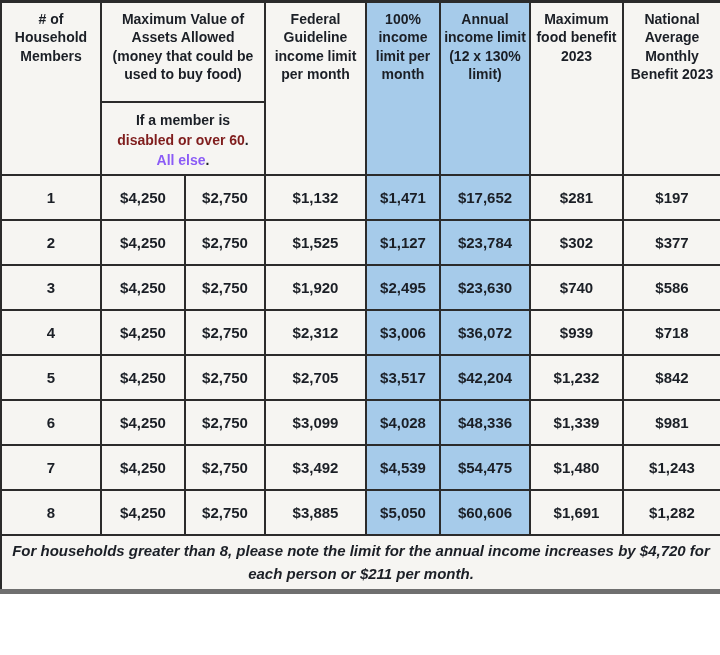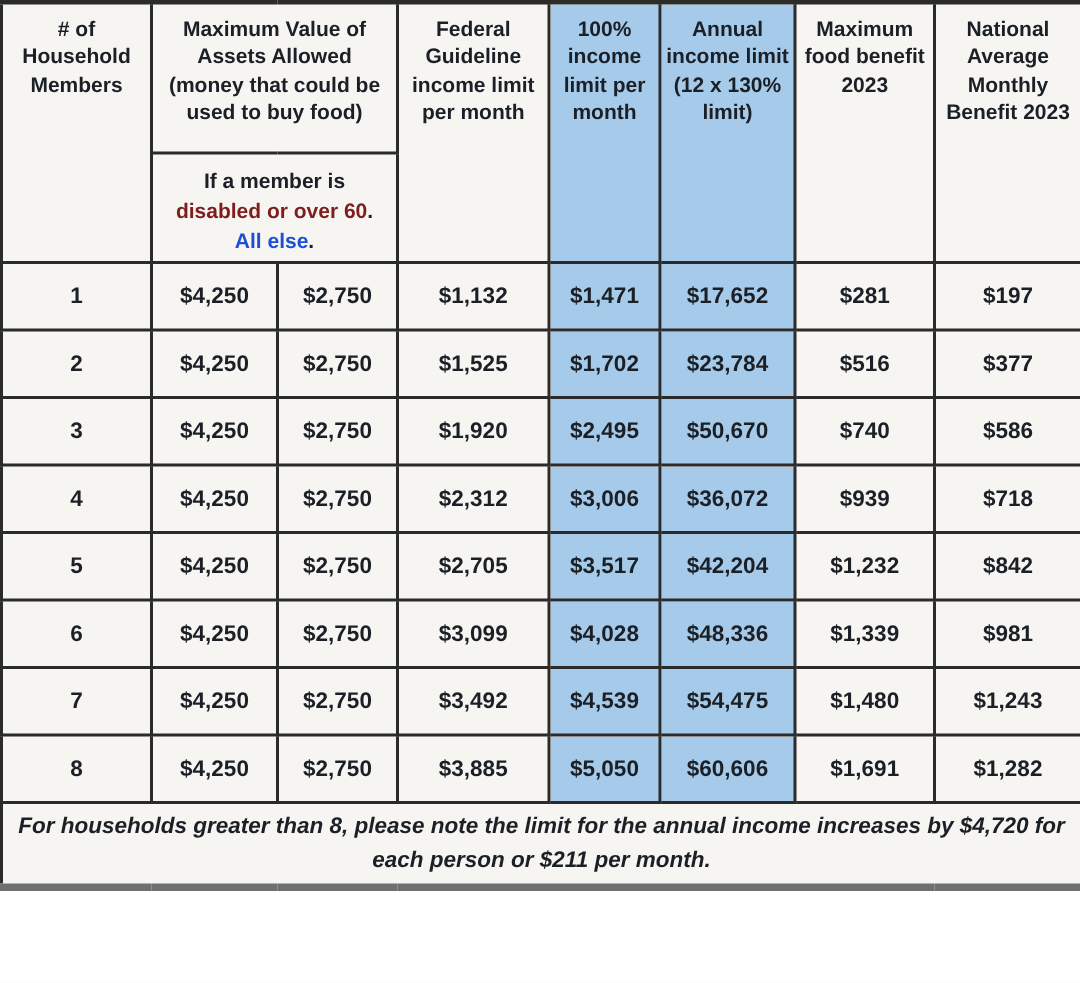--- a/index.html
+++ b/index.html
@@ -38,21 +38,21 @@
     vertical-align: top;
     text-align: center;
     padding: 7px 3px 4px 3px;
     background: #f6f5f2;
   }
   tr.h-top { height: 100px; }
   tr.h-sub { height: 72px; }
   th.subhead { vertical-align: top; padding-top: 8px; font-size: 15px; }
   th.subhead .line { display: block; line-height: 1.45; }
   .blue-text  { color: #7f1d1d; }
-  .gold-text  { color: #1d4ed8; }
+  .gold-text  { color: #8b5cf6; }
   .dark-text  { color: #1b1f26; text-align: center; }
   .bluebg     { background: #a6cbea !important; }
   
   tr.data-row { height: 45px; }
   table.snap td {
     font-size: 15px;
     font-weight: bold;
     vertical-align: middle;
     text-align: center;
     padding: 2px 3px;
@@ -115,32 +115,32 @@
       <td class="bluebg">$1,471</td>
       <td class="bluebg">$17,652</td>
       <td>$281</td>
       <td>$197</td>
     </tr>
     <tr class="data-row">
       <td class="c-size">2</td>
       <td class="blue-text">$4,250</td>
       <td class="gold-text">$2,750</td>
       <td>$1,525</td>
-      <td class="bluebg">$1,702</td>
+      <td class="bluebg">$1,127</td>
       <td class="bluebg">$23,784</td>
-      <td>$516</td>
+      <td>$302</td>
       <td>$377</td>
     </tr>
     <tr class="data-row">
       <td class="c-size">3</td>
       <td class="blue-text">$4,250</td>
       <td class="gold-text">$2,750</td>
       <td>$1,920</td>
       <td class="bluebg">$2,495</td>
-      <td class="bluebg">$50,670</td>
+      <td class="bluebg">$23,630</td>
       <td>$740</td>
       <td>$586</td>
     </tr>
     <tr class="data-row">
       <td class="c-size">4</td>
       <td class="blue-text">$4,250</td>
       <td class="gold-text">$2,750</td>
       <td>$2,312</td>
       <td class="bluebg">$3,006</td>
       <td class="bluebg">$36,072</td>

